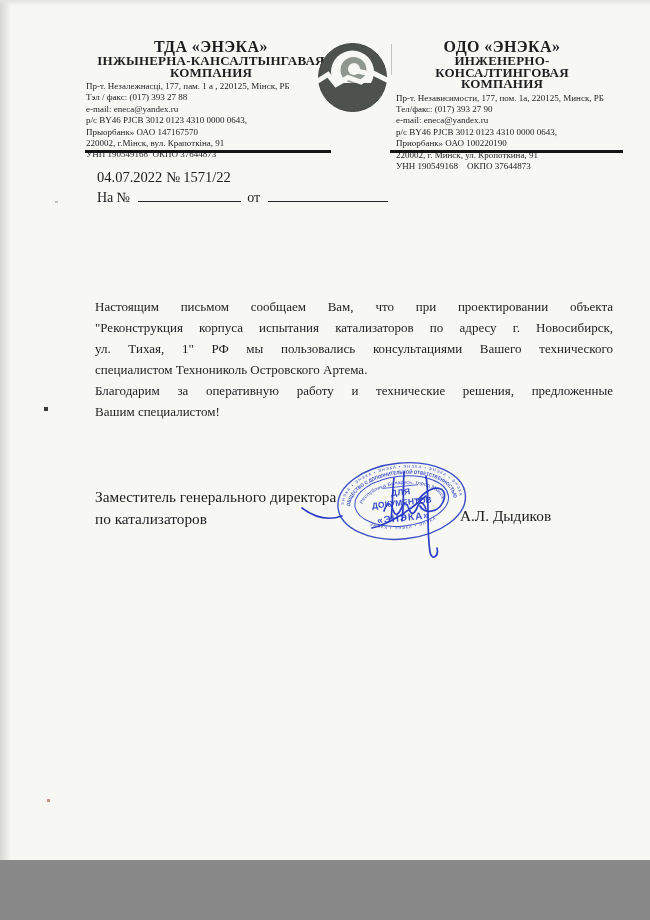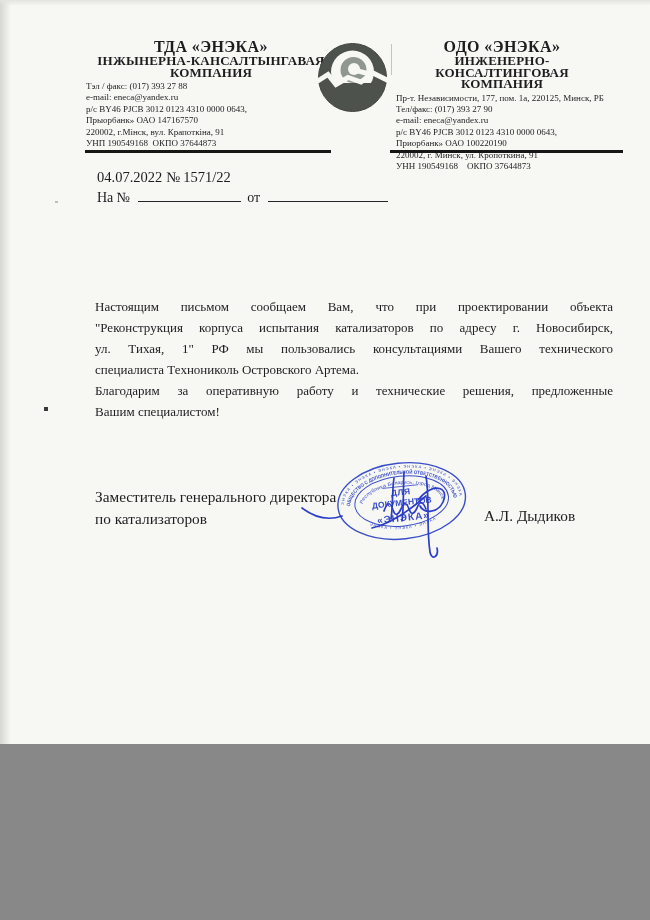--- a/index.html
+++ b/index.html
@@ -1,17 +1,17 @@
 <!DOCTYPE html>
 <html><head>
 <meta charset="utf-8">
 <style>
   html,body{margin:0;padding:0;background:#888;}
   .page{
-    position:relative;width:650px;height:744px;margin:0 auto;
+    position:relative;width:650px;height:860px;margin:0 auto;
     background:#f7f7f4;overflow:hidden;
     font-family:"Liberation Serif", serif;color:#1d1d20;
   }
   .edge-shadow-left{position:absolute;left:0;top:0;width:11px;height:100%;
     background:linear-gradient(to right,#d6d6d3,rgba(214,214,211,0));}
   .edge-shadow-top{position:absolute;left:0;top:0;width:100%;height:6px;
     background:linear-gradient(to bottom,#e3e3e0,rgba(227,227,224,0));}
 
   
   .hdr{position:absolute;top:38px;text-align:center;}
@@ -35,21 +35,21 @@
 
   
   .para{position:absolute;left:95px;width:518px;font-size:13px;line-height:21px;}
   .para-1{top:296px;}
   .para-2{top:380px;}
   .jline{text-align:justify;text-align-last:justify;}
   .lline{text-align:left;}
 
   
   .sign-position{position:absolute;left:95px;top:486px;font-size:15.3px;line-height:22px;}
-  .sign-name{position:absolute;left:484px;top:507px;font-size:15.3px;}
+  .sign-name{position:absolute;left:460px;top:507px;font-size:15.3px;}
 
   .stamp-wrap{position:absolute;left:320px;top:443px;width:164px;height:122px;
     transform:rotate(-6deg);opacity:.92;}
   .stamp-wrap svg{display:block;width:100%;height:100%;}
   .autograph{position:absolute;left:298px;top:466px;width:185px;height:112px;}
   .autograph svg{display:block;width:100%;height:100%;}
 
   
   .speck-1{position:absolute;left:44px;top:407px;width:4px;height:4px;background:#3a3a3a;}
   .speck-2{position:absolute;left:47px;top:799px;width:3px;height:3px;background:#b06055;opacity:.65;}
@@ -61,20 +61,21 @@
 
 <div class="page">
   <div class="edge-shadow-left"></div>
   <div class="edge-shadow-top"></div>
 
   <div class="hdr hdr-left">
     <div class="hdr-title">ТДА «ЭНЭКА»</div>
     <div class="hdr-sub">ІНЖЫНЕРНА-КАНСАЛТЫНГАВАЯ</div>
     <div class="hdr-sub">КОМПАНИЯ</div>
     <div class="hdr-lines">
+      <div>Пр-т. Незалежнасці, 177, пам. 1 а , 220125, Мінск, РБ</div>
       <div>Тэл / факс: (017) 393 27 88</div>
       <div>e-mail: eneca@yandex.ru</div>
       <div>р/с BY46 PJCB 3012 0123 4310 0000 0643,</div>
       <div>Прыорбанк» ОАО 147167570</div>
       <div>220002, г.Мінск, вул. Крапоткіна, 91</div>
       <div>УНП 190549168&nbsp; ОКПО 37644873</div>
     </div>
   </div>
 
   <div class="logo-wrap">
@@ -109,21 +110,21 @@
 
   <div class="ref-date">04.07.2022 № 1571/22</div>
   <div class="ref-reply">
     <span>На №</span><span class="blank blank-1"></span><span>от</span><span class="blank blank-2"></span>
   </div>
 
   <div class="para para-1">
     <div class="jline">Настоящим письмом сообщаем Вам, что при проектировании объекта</div>
     <div class="jline">"Реконструкция корпуса испытания катализаторов по адресу г. Новосибирск,</div>
     <div class="jline">ул. Тихая, 1" РФ мы пользовались консультациями Вашего технического</div>
-    <div class="lline">специалиста Технониколь Островского Артема.</div>
+    <div class="lline">специалистом Технониколь Островского Артема.</div>
   </div>
   <div class="para para-2">
     <div class="jline">Благодарим за оперативную работу и технические решения, предложенные</div>
     <div class="lline">Вашим специалистом!</div>
   </div>
 
   <div class="sign-position">
     <div>Заместитель генерального директора</div>
     <div>по катализаторов</div>
   </div>

